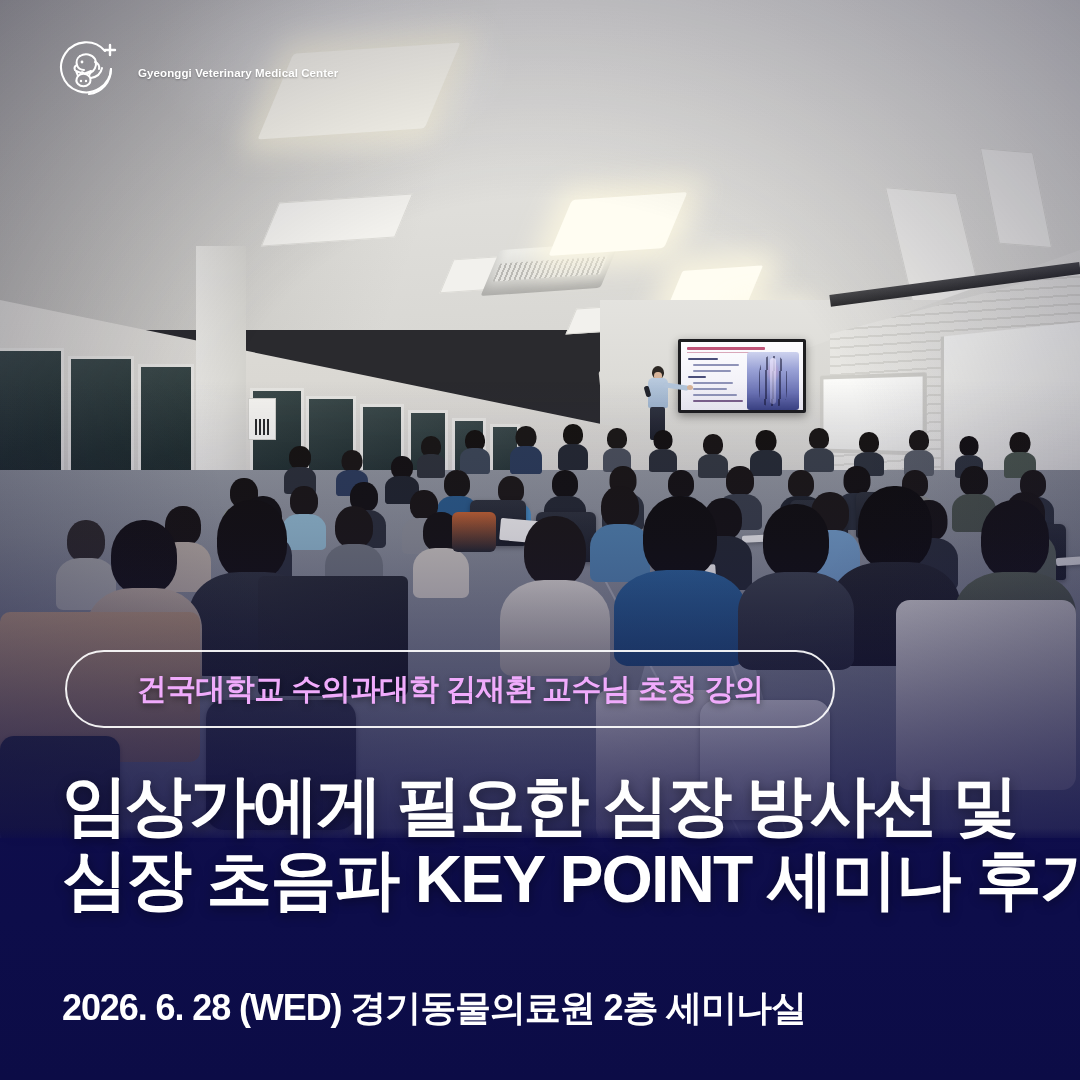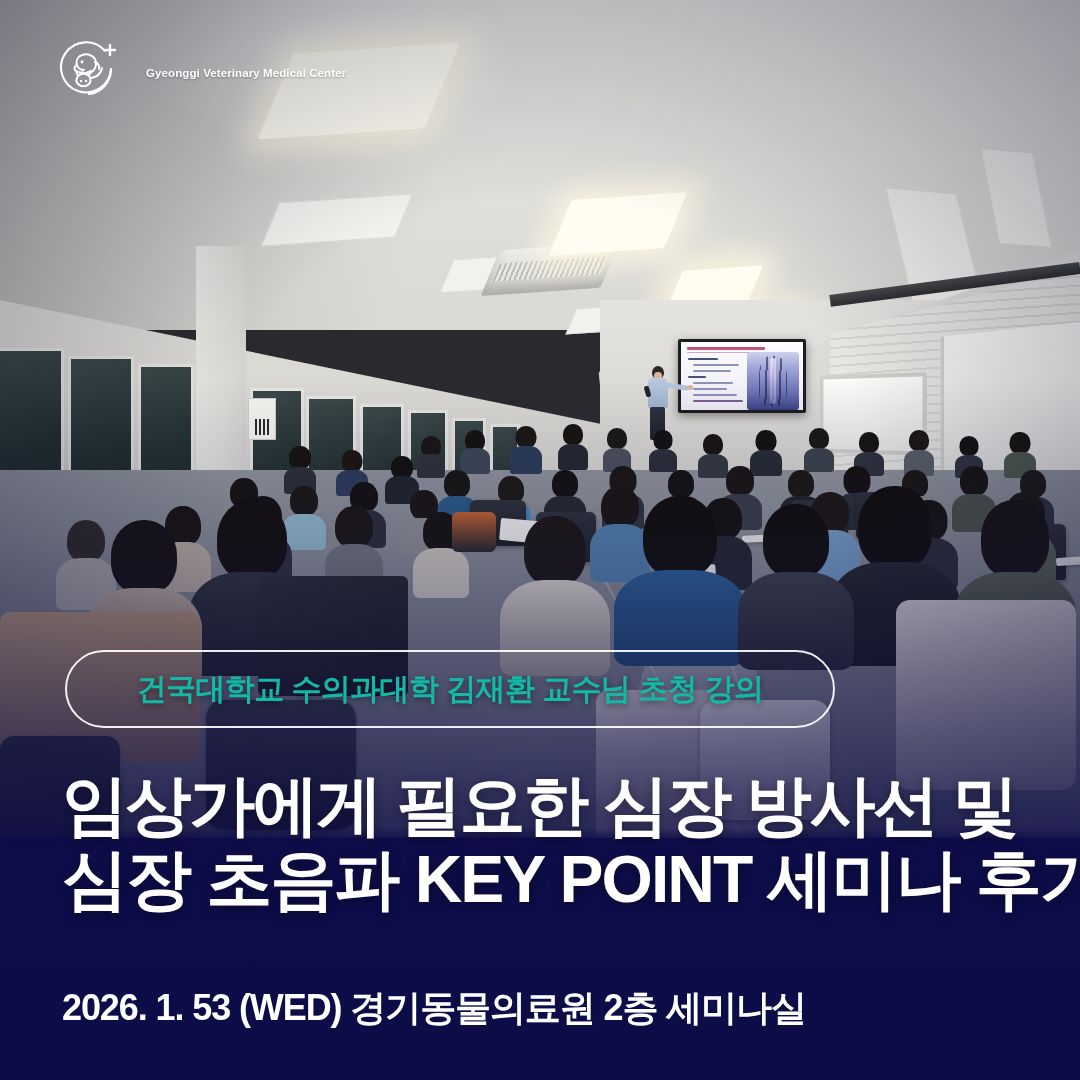--- a/index.html
+++ b/index.html
@@ -251,30 +251,30 @@
   .logo-mark{ width:62px; height:62px; position:relative; }
   .logo-text{ display:flex; flex-direction:column; }
   .logo-kr{
     font-size:31px; font-weight:700; color:#ffffff; letter-spacing:-.5px; line-height:1;
     text-shadow:0 1px 3px rgba(0,0,0,.28);
     -webkit-mask-image:linear-gradient(100deg,#000 0%,#000 66%,rgba(0,0,0,.25) 84%,rgba(0,0,0,0) 97%);
     mask-image:linear-gradient(100deg,#000 0%,#000 66%,rgba(0,0,0,.25) 84%,rgba(0,0,0,0) 97%);
   }
   .logo-en{
     font-size:11.5px; font-weight:700; color:#ffffff; letter-spacing:.1px;
-    margin-top:7px; margin-left:14px; text-shadow:0 1px 2px rgba(0,0,0,.3);
+    margin-top:7px; margin-left:6px; text-shadow:0 1px 2px rgba(0,0,0,.3);
   }
 
   .badge{
     position:absolute; left:65px; top:650px; width:770px; height:78px;
     border:2px solid rgba(255,255,255,.92); border-radius:39px;
     display:flex; align-items:center; justify-content:center; z-index:20;
   }
   .badge span{
-    font-size:30px; font-weight:700; color:#14b8a6; letter-spacing:-.6px;
+    font-size:30px; font-weight:700; color:#f0abfc; letter-spacing:-.6px;
     text-shadow:0 2px 6px rgba(0,0,0,.45);
   }
 
   .headline{ position:absolute; left:62px; top:772px; z-index:20; }
   .headline div{
     font-size:66px; font-weight:900; color:#ffffff; line-height:1.02;
     letter-spacing:-2.4px; white-space:nowrap;
     text-shadow:0 3px 12px rgba(0,0,0,.40);
   }
   .headline div:last-child{ margin-top:7px; letter-spacing:-2.0px; }
@@ -626,15 +626,15 @@
 
   <div class="badge">
     <span>건국대학교 수의과대학 김재환 교수님 초청 강의</span>
   </div>
 
   <div class="headline">
     <div>임상가에게 필요한 심장 방사선 및</div>
     <div>심장 초음파 KEY POINT 세미나 후기</div>
   </div>
 
-  <div class="footer">2026. 1. 53 (WED) 경기동물의료원 2층 세미나실</div>
+  <div class="footer">2026. 6. 28 (WED) 경기동물의료원 2층 세미나실</div>
 
 </div>
 
 </body></html>

